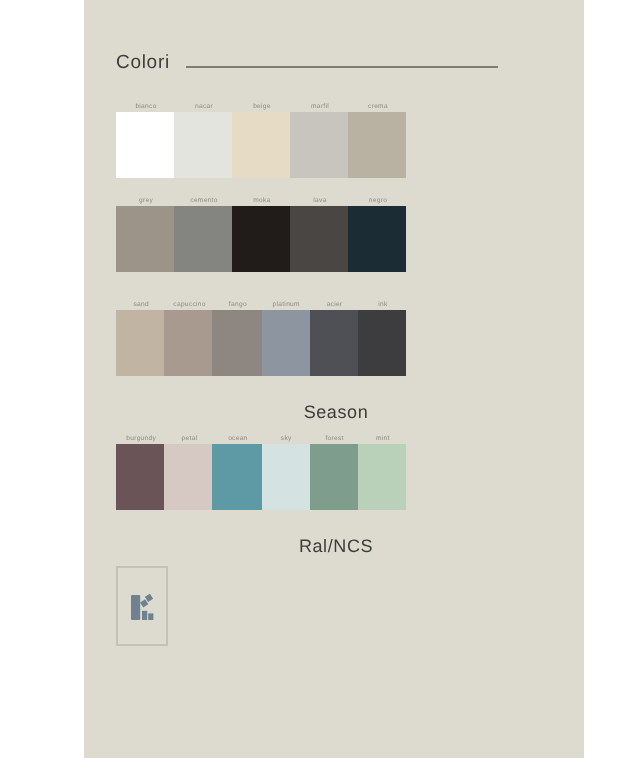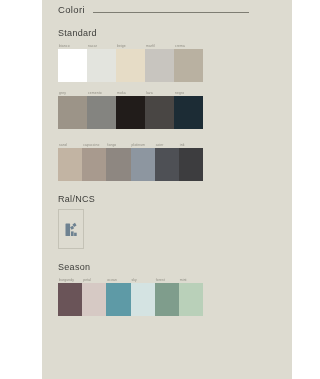--- a/index.html
+++ b/index.html
@@ -21,22 +21,23 @@
     top: 0;
     width: 250px;
     height: 379px;
     background: #dddbd0;
     box-sizing: border-box;
   }
 
   .inner {
     position: absolute;
     left: 16px;
-    top: 4px;
+    top: 26px;
     right: 14px;
+    text-align: center;
   }
 
   
   .title-row {
     display: flex;
     align-items: baseline;
     gap: 6px;
   }
   .page-title {
     font-size: 9.5px;
@@ -113,21 +114,20 @@
 
 <div class="page">
   <div class="inner">
 
     <div class="title-row">
       <div class="page-title">Colori</div>
       <div class="title-rule"></div>
     </div>
 
     <div class="section">
-      <div class="section-title">Standard</div>
 
       <div class="swatch-row">
         <div class="swatch">
           <div class="swatch-label">bianco</div>
           <div class="swatch-chip" style="background: rgb(255, 255, 255);"></div>
         </div>
         <div class="swatch">
           <div class="swatch-label">nacar</div>
           <div class="swatch-chip" style="background: rgb(227, 228, 222);"></div>
         </div>
@@ -190,62 +190,62 @@
           <div class="swatch-label">platinum</div>
           <div class="swatch-chip" style="background: rgb(141, 150, 160);"></div>
         </div>
         <div class="swatch">
           <div class="swatch-label">acier</div>
           <div class="swatch-chip" style="background: rgb(78, 80, 85);"></div>
         </div>
         <div class="swatch">
           <div class="swatch-label">ink</div>
           <div class="swatch-chip" style="background: rgb(61, 61, 63);"></div>
+        </div>
+      </div>
+    </div>
+
+    <div class="section">
+      <div class="section-title">Season</div>
+
+      <div class="swatch-row">
+        <div class="swatch">
+          <div class="swatch-label">burgundy</div>
+          <div class="swatch-chip" style="background: rgb(106, 84, 88);"></div>
+        </div>
+        <div class="swatch">
+          <div class="swatch-label">petal</div>
+          <div class="swatch-chip" style="background: rgb(214, 201, 196);"></div>
+        </div>
+        <div class="swatch">
+          <div class="swatch-label">ocean</div>
+          <div class="swatch-chip" style="background: rgb(94, 154, 166);"></div>
+        </div>
+        <div class="swatch">
+          <div class="swatch-label">sky</div>
+          <div class="swatch-chip" style="background: rgb(212, 227, 226);"></div>
+        </div>
+        <div class="swatch">
+          <div class="swatch-label">forest</div>
+          <div class="swatch-chip" style="background: rgb(127, 157, 140);"></div>
+        </div>
+        <div class="swatch">
+          <div class="swatch-label">mint</div>
+          <div class="swatch-chip" style="background: rgb(185, 208, 185);"></div>
         </div>
       </div>
     </div>
 
     <div class="section">
       <div class="section-title">Ral/NCS</div>
       <div class="ral-box">
         <svg class="ral-icon" viewBox="0 0 17 19">
           <rect x="2.5" y="3.5" width="4.6" height="12.5" rx="0.6" fill="#6e8291"></rect>
           <rect x="7.6" y="6.2" width="3.0" height="3.0" transform="rotate(-32 9.1 7.7)" fill="#6e8291"></rect>
           <rect x="10.0" y="3.4" width="3.0" height="3.0" transform="rotate(-32 11.5 4.9)" fill="#6e8291"></rect>
           <rect x="8.0" y="11.4" width="2.6" height="4.6" fill="#6e8291"></rect>
           <rect x="11.1" y="12.7" width="2.6" height="3.3" fill="#6e8291"></rect>
         </svg>
       </div>
     </div>
 
-    <div class="section">
-      <div class="section-title">Season</div>
-
-      <div class="swatch-row">
-        <div class="swatch">
-          <div class="swatch-label">burgundy</div>
-          <div class="swatch-chip" style="background: rgb(106, 84, 88);"></div>
-        </div>
-        <div class="swatch">
-          <div class="swatch-label">petal</div>
-          <div class="swatch-chip" style="background: rgb(214, 201, 196);"></div>
-        </div>
-        <div class="swatch">
-          <div class="swatch-label">ocean</div>
-          <div class="swatch-chip" style="background: rgb(94, 154, 166);"></div>
-        </div>
-        <div class="swatch">
-          <div class="swatch-label">sky</div>
-          <div class="swatch-chip" style="background: rgb(212, 227, 226);"></div>
-        </div>
-        <div class="swatch">
-          <div class="swatch-label">forest</div>
-          <div class="swatch-chip" style="background: rgb(127, 157, 140);"></div>
-        </div>
-        <div class="swatch">
-          <div class="swatch-label">mint</div>
-          <div class="swatch-chip" style="background: rgb(185, 208, 185);"></div>
-        </div>
-      </div>
-    </div>
-
   </div>
 </div>
 
 </body></html>

